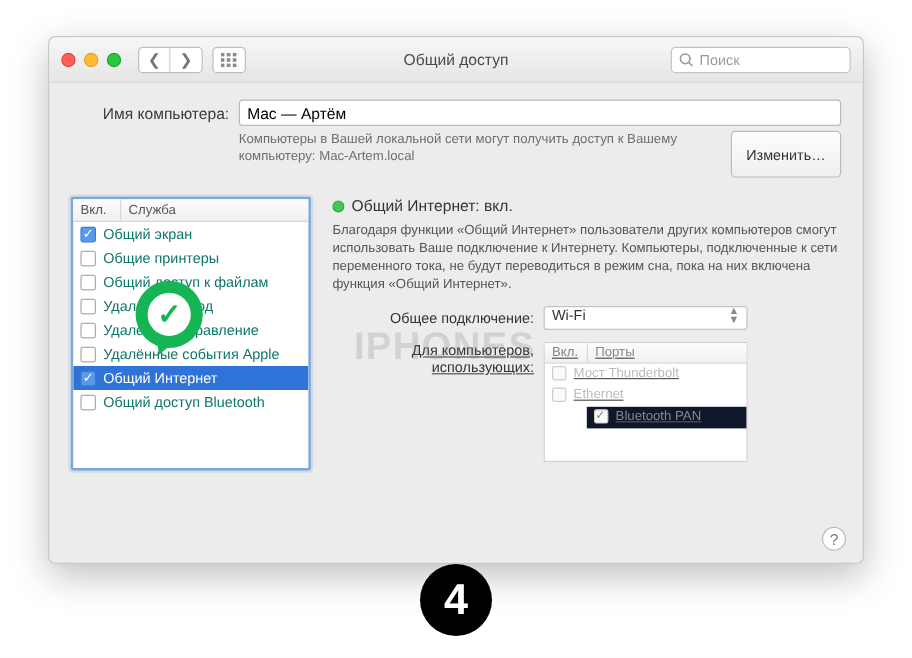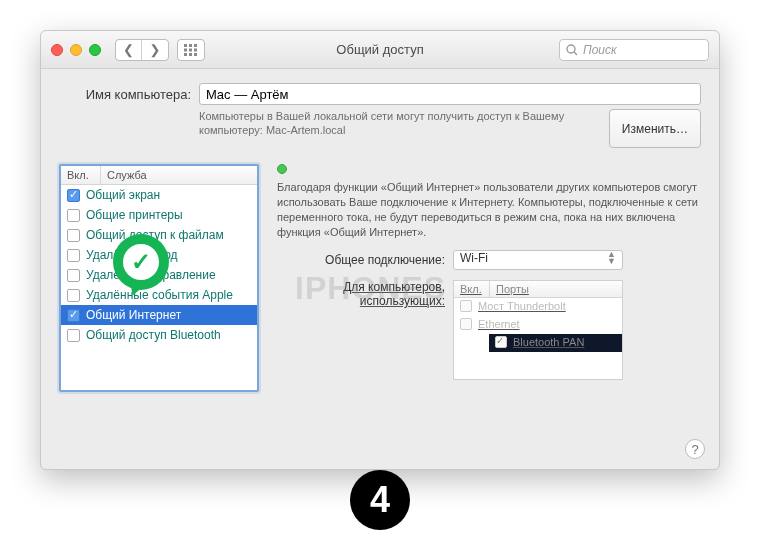--- a/index.html
+++ b/index.html
@@ -56,21 +56,20 @@
   .title {
     position:absolute; left:0; right:0; text-align:center;
     font-size:13px; color:#4a4a4a;
     pointer-events:none;
   }
   .search {
     margin-left:auto; width:150px; height:22px;
     border:1px solid #c4c4c4; border-radius:4px; background:#fff;
     display:flex; align-items:center; padding:0 6px; gap:5px;
     color:#9b9b9b;
-    font-style:italic;
   }
   .search svg{flex:none}
   .search span { font-size:12px; }
   .body { padding: 14px 18px 10px; flex:1; position:relative; }
   .row1 { display:flex; align-items:center; gap:8px; margin-bottom:4px;}
   .row1 .label { width:132px; text-align:right; font-size:13px; color:#3a3a3a;}
   .row1 input {
     flex:1; height:22px; border:1px solid #bcbcbc; border-radius:3px;
     background:#fff; padding:0 6px; font-size:13px;
   }
@@ -284,20 +283,21 @@
             <div class="svc-item">
               <div class="cb"></div>
               <span>Общий доступ Bluetooth</span>
             </div>
           </div>
       </div>
 
       <div class="right">
         <div class="status">
           <div class="dot"></div>
+          <span>Общий Интернет: вкл.</span>
         </div>
         <p>Благодаря функции «Общий Интернет» пользователи других компьютеров смогут использовать Ваше подключение к Интернету. Компьютеры, подключенные к сети переменного тока, не будут переводиться в режим сна, пока на них включена функция «Общий Интернет».</p>
 
         <div class="formrow">
           <div class="flabel">Общее подключение:</div>
           <div class="select">
             <span>Wi-Fi</span>
             <span class="arrows">▲<br>▼</span>
           </div>
         </div>

